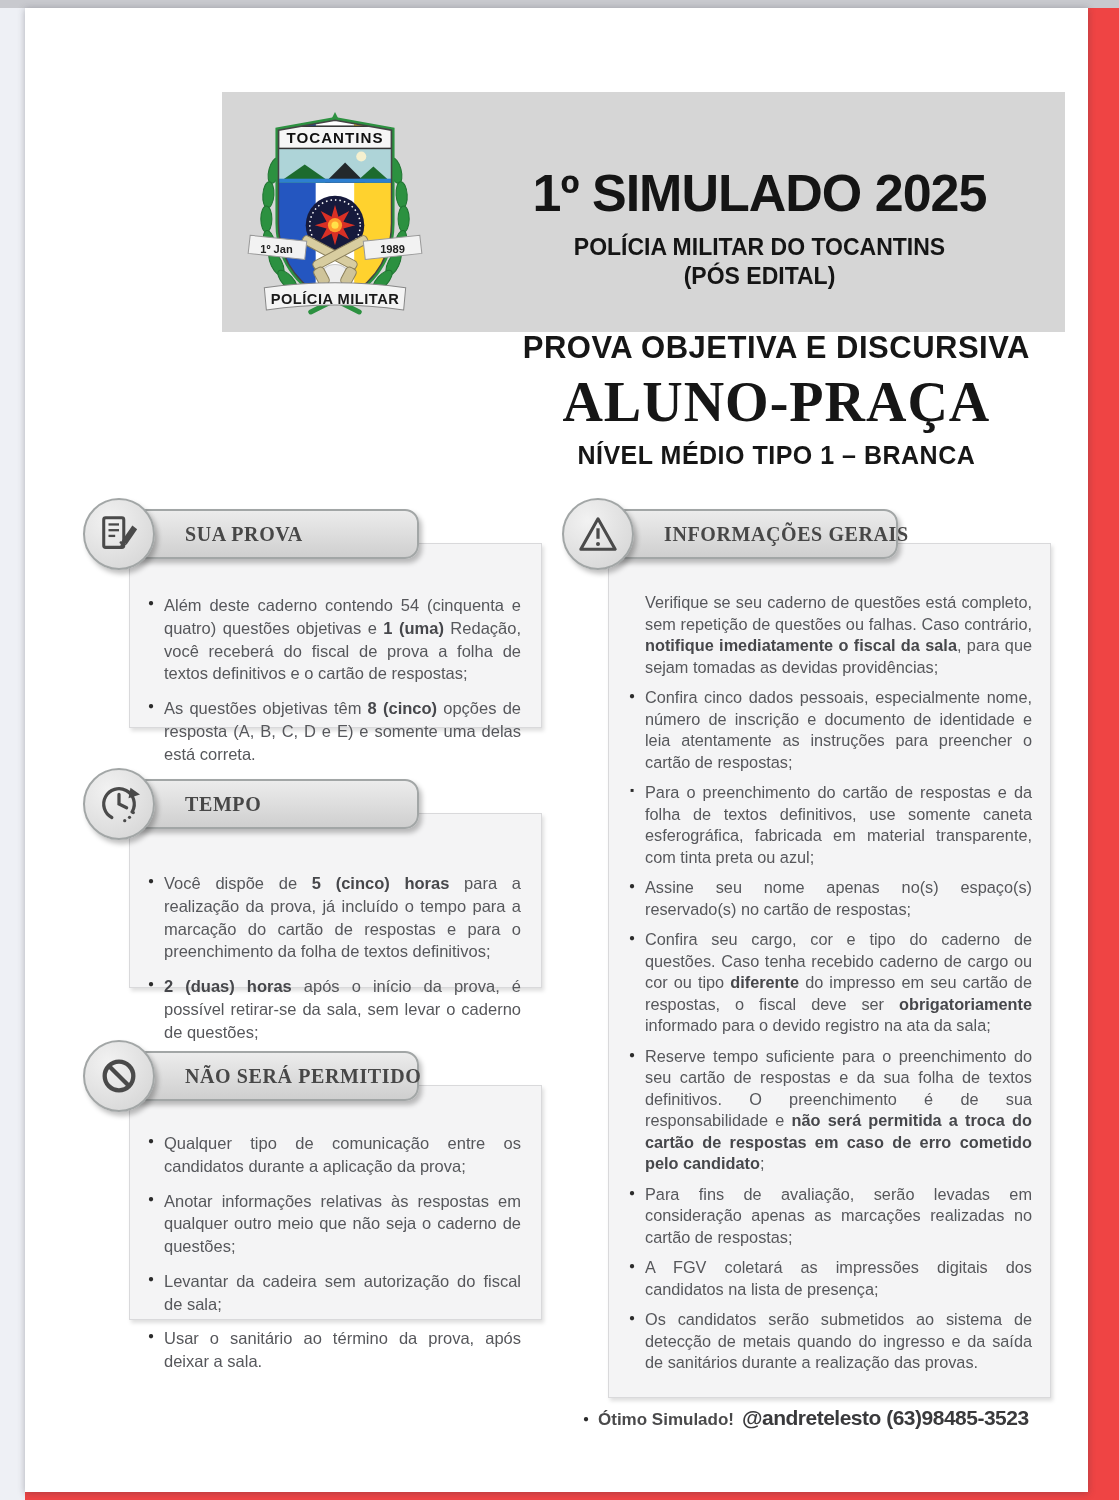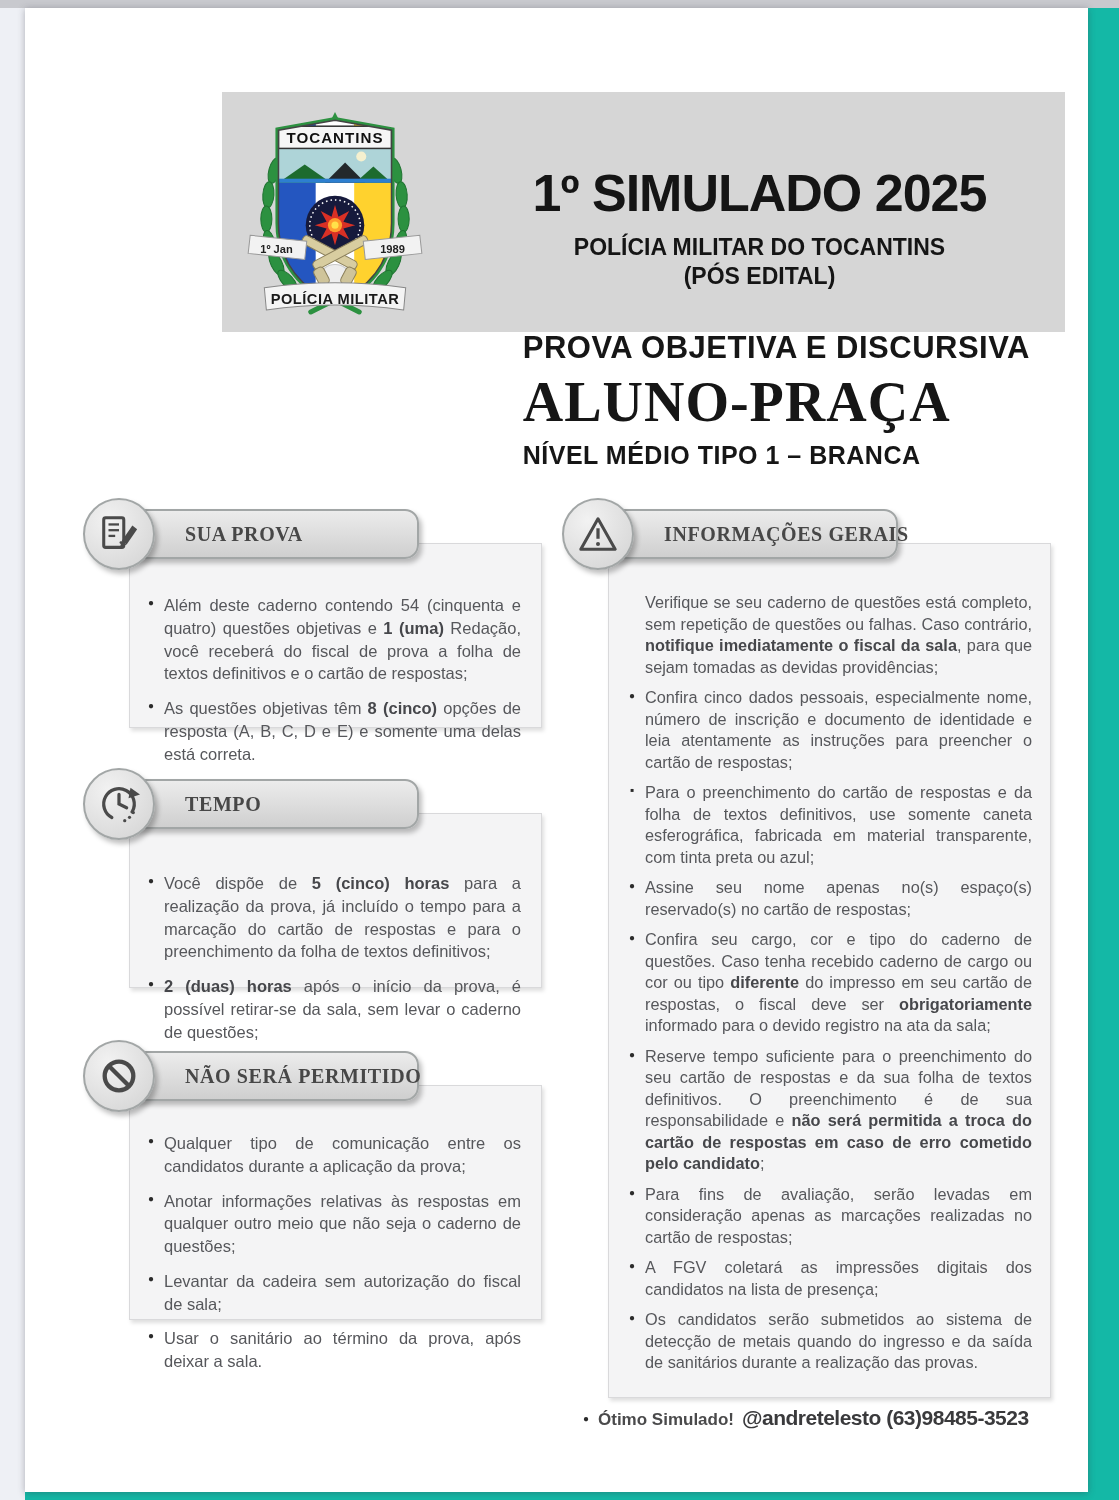--- a/index.html
+++ b/index.html
@@ -1,32 +1,32 @@
 <!DOCTYPE html>
 <html><head>
 <meta charset="utf-8">
 <style>
   html,body{margin:0;padding:0;width:1119px;height:1500px;overflow:hidden;
     font-family:"Liberation Sans", sans-serif;background:#e4e5ea;}
-  .canvas{position:relative;width:1119px;height:1500px;background:#14b8a6;}
+  .canvas{position:relative;width:1119px;height:1500px;background:#ef4444;}
   .top-band{position:absolute;left:0;top:0;width:100%;height:8px;background:#c8c9ce;}
   .left-strip{position:absolute;left:0;top:8px;width:25px;height:1492px;background:#eef0f5;}
   .page{position:absolute;left:25px;top:8px;width:1063px;height:1484px;background:#ffffff;
     box-shadow:0 1px 7px rgba(50,50,60,.35);}
 
   
   .header-block{position:absolute;left:197px;top:84px;width:843px;height:240px;background:#d6d6d6;}
   .logo{position:absolute;left:22px;top:12px;width:182px;height:212px;}
   .header-text{position:absolute;left:255px;top:74px;width:565px;text-align:center;color:#151515;}
   .main-title{font-size:52px;font-weight:bold;letter-spacing:-1px;line-height:1.05;white-space:nowrap;}
   .sub1{font-size:23px;font-weight:bold;margin-top:13px;}
   .sub2{font-size:23px;font-weight:bold;margin-top:2px;}
 
   
-  .exam{position:absolute;top:322px;right:58px;text-align:left;color:#161616;}
+  .exam{position:absolute;top:322px;right:58px;text-align:center;color:#161616;}
   .exam-type{font-size:31px;font-weight:bold;letter-spacing:.5px;}
   .exam-role{font-family:"Liberation Serif", serif;font-size:56px;font-weight:bold;margin-top:4px;letter-spacing:1px;}
   .exam-level{font-size:25px;font-weight:bold;margin-top:7px;letter-spacing:.5px;}
 
   
   .col{position:absolute;}
   .col-left{left:58px;top:490px;width:434px;}
   .col-right{left:537px;top:490px;width:457px;}
   .section{position:absolute;left:0;width:100%;}
   .s-tempo{top:270px;}

